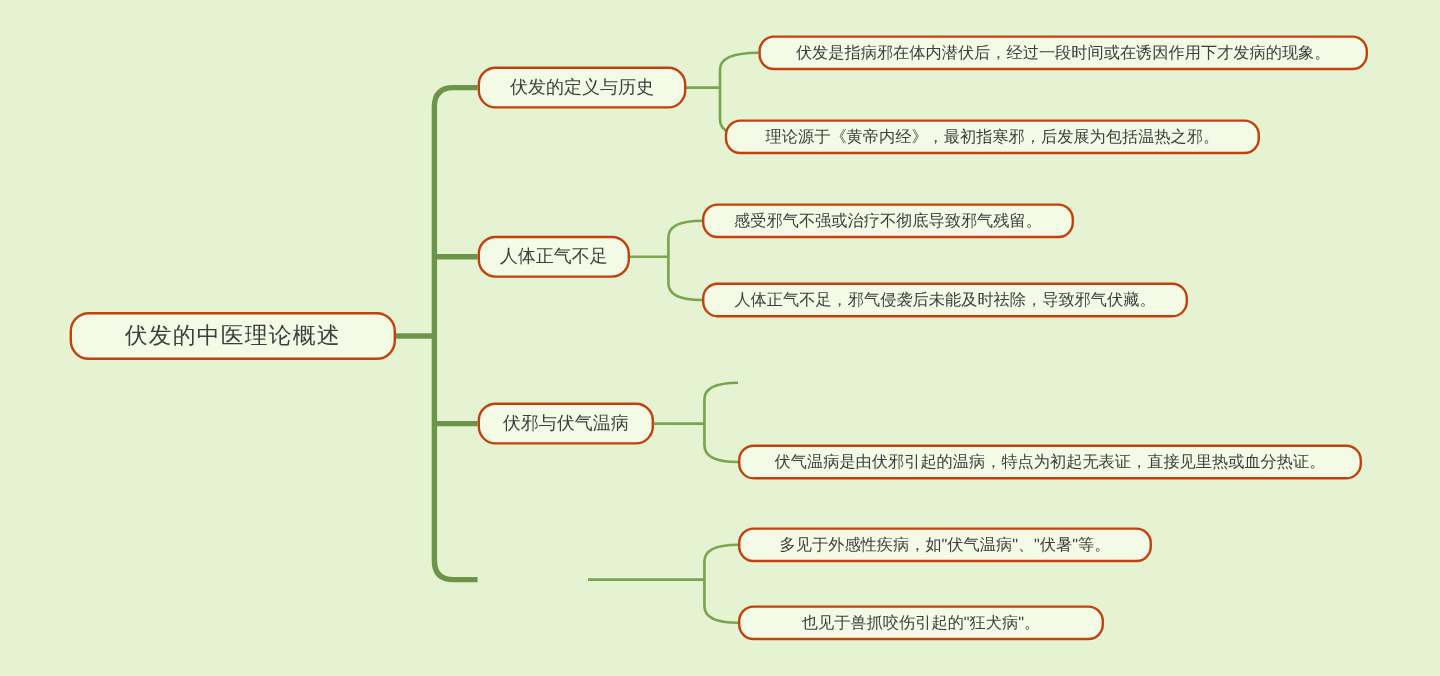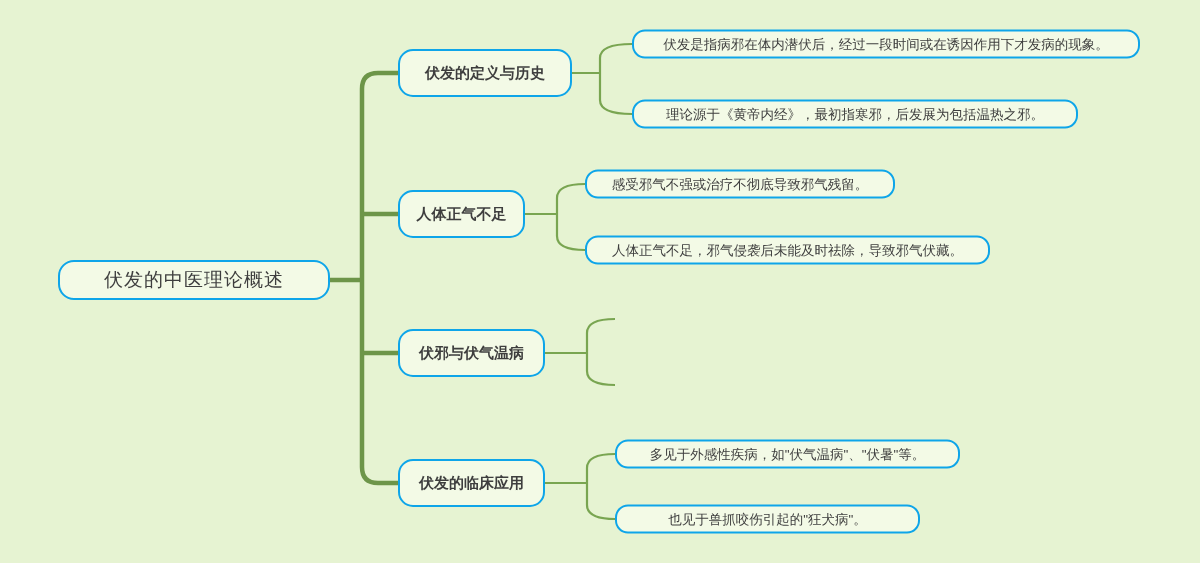--- a/index.html
+++ b/index.html
@@ -26,39 +26,38 @@
     z-index: 0;
   }
   .node {
     position: absolute;
     z-index: 1;
     box-sizing: border-box;
     display: inline-flex;
     align-items: center;
     justify-content: center;
     background: #f3fae6;
-    border: 2px solid #0ea5e9;
+    border: 2px solid #c2410c;
     white-space: nowrap;
     transform: translateY(-50%);
   }
   .root-node {
     border-width: 2.5px;
     border-radius: 16px;
     height: 40px;
     min-width: 272px;
     font-size: 19px;
     letter-spacing: 1px;
     padding: 0 20px;
   }
   .branch-node {
     border-radius: 15px;
-    height: 48px;
+    height: 35px;
     font-size: 15px;
     padding: 0 14px;
-    font-weight: bold;
   }
   .leaf-node {
     border-radius: 13px;
     height: 29px;
     font-size: 13.5px;
     padding: 0 12px;
   }
 </style>
 </head>
 <body>
@@ -86,25 +85,25 @@
 
       <path d="M 490 483 H 587"></path>
       <path d="M 615 454 Q 587 454 587 468 L 587 505 Q 587 519 615 519"></path>
     </g>
   </svg>
 
   <div class="node root-node" style="left:58px; top:280px;">伏发的中医理论概述</div>
 
   <div class="node branch-node" style="left:398px; top:73px; min-width:174px;">伏发的定义与历史</div>
   <div class="node leaf-node" style="left:632px; top:44px; min-width:508px;">伏发是指病邪在体内潜伏后，经过一段时间或在诱因作用下才发病的现象。</div>
-  <div class="node leaf-node" style="left:632px; top:114px; min-width:446px;">理论源于《黄帝内经》，最初指寒邪，后发展为包括温热之邪。</div>
+  <div class="node leaf-node" style="left:604px; top:114px; min-width:446px;">理论源于《黄帝内经》，最初指寒邪，后发展为包括温热之邪。</div>
 
   <div class="node branch-node" style="left:398px; top:214px; min-width:127px;">人体正气不足</div>
   <div class="node leaf-node" style="left:585px; top:184px; min-width:310px;">感受邪气不强或治疗不彻底导致邪气残留。</div>
   <div class="node leaf-node" style="left:585px; top:250px; min-width:405px;">人体正气不足，邪气侵袭后未能及时祛除，导致邪气伏藏。</div>
 
   <div class="node branch-node" style="left:398px; top:353px; min-width:147px;">伏邪与伏气温病</div>
+  <div class="node leaf-node" style="left:615px; top:385px; min-width:520px;">伏气温病是由伏邪引起的温病，特点为初起无表证，直接见里热或血分热证。</div>
 
-  <div class="node branch-node" style="left:398px; top:483px; min-width:147px;">伏发的临床应用</div>
   <div class="node leaf-node" style="left:615px; top:454px; min-width:345px;">多见于外感性疾病，如"伏气温病"、"伏暑"等。</div>
   <div class="node leaf-node" style="left:615px; top:519px; min-width:305px;">也见于兽抓咬伤引起的"狂犬病"。</div>
 
 </div>
 
 </body></html>

